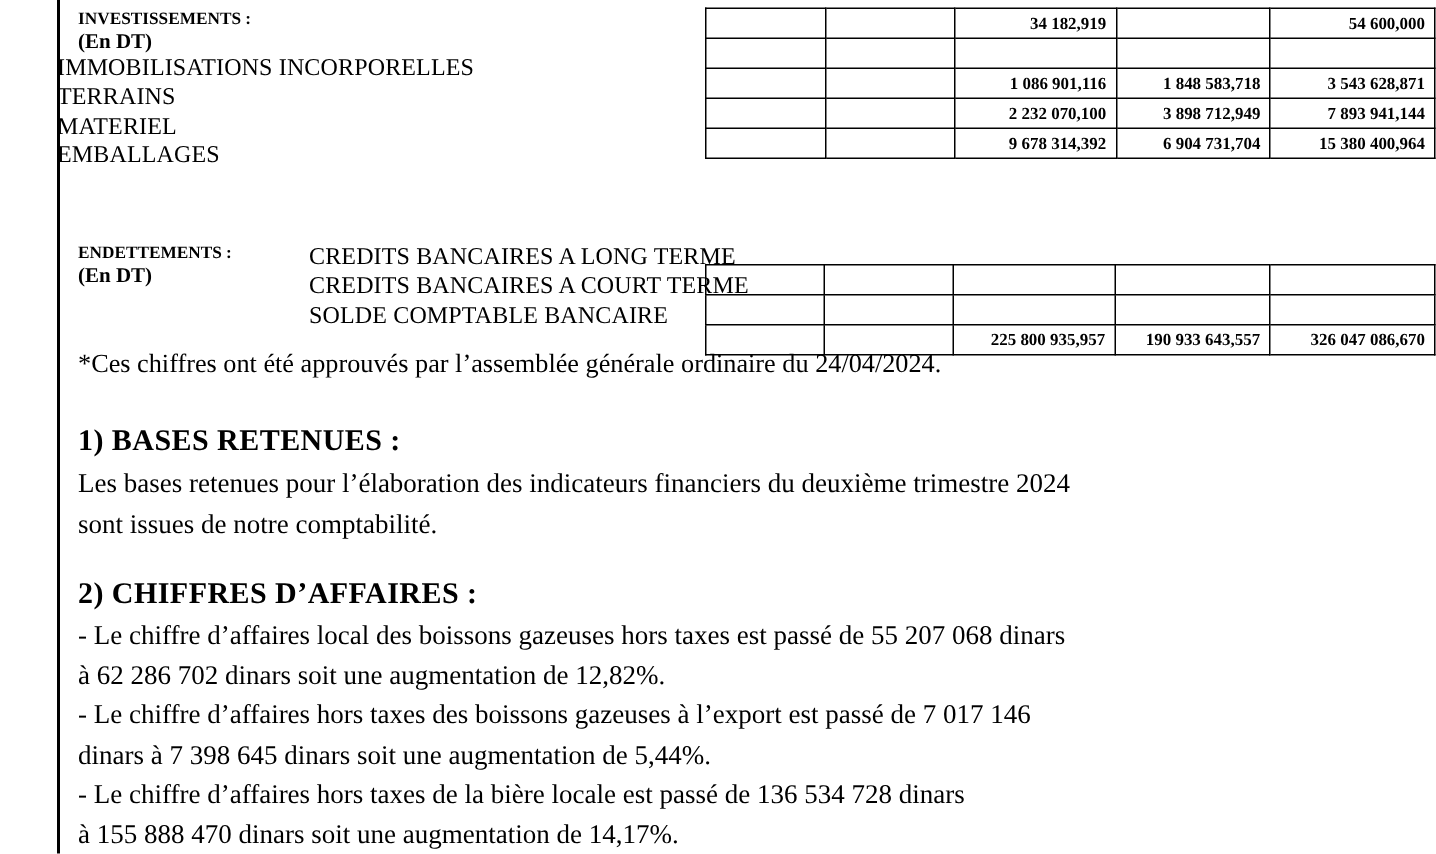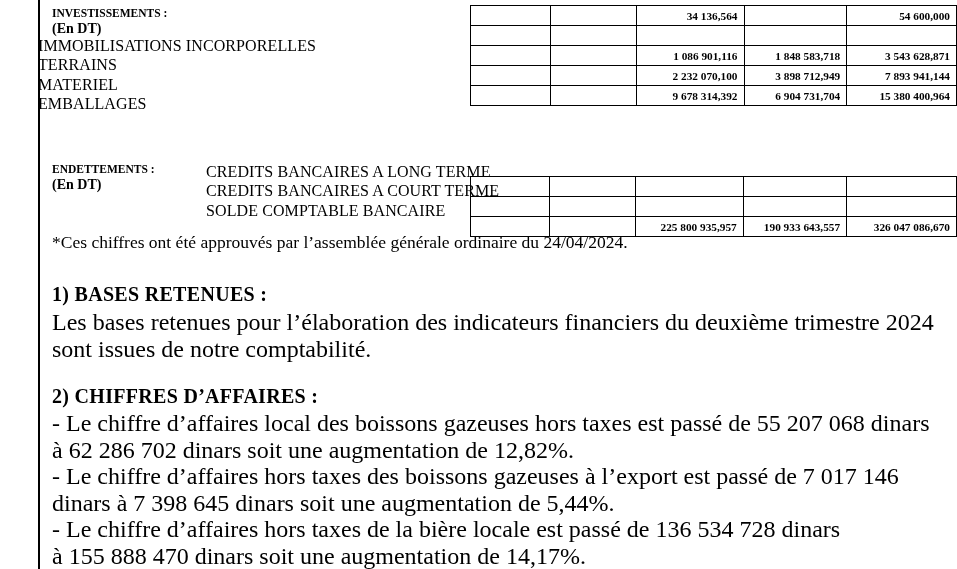--- a/index.html
+++ b/index.html
@@ -98,21 +98,21 @@
     position: absolute;
     left: 52px;
     font-weight: bold;
     font-size: 20px;
     letter-spacing: .3px;
   }
   .para {
     position: absolute;
     left: 52px;
     width: 852px;
-    font-size: 24px;
+    font-size: 18px;
     line-height: 26.5px;
   }
   .nowrapline { white-space: nowrap; }
 </style>
 </head>
 <body>
 
 <div class="page">
 
   <div class="left-rule"></div>
@@ -128,21 +128,21 @@
       <div>MATERIEL</div>
       <div>EMBALLAGES</div>
     </div>
   </div>
 
   <table class="fin-table" style="position:absolute; left:470px; top:5px;">
     <tbody>
         <tr>
       <td class="col-a"></td>
       <td class="col-b"></td>
-      <td class="col-c">34 136,564</td>
+      <td class="col-c">34 182,919</td>
       <td class="col-d"></td>
       <td class="col-e">54 600,000</td>
     </tr>
     <tr>
       <td class="col-a"></td>
       <td class="col-b"></td>
       <td class="col-c"></td>
       <td class="col-d"></td>
       <td class="col-e"></td>
     </tr>

